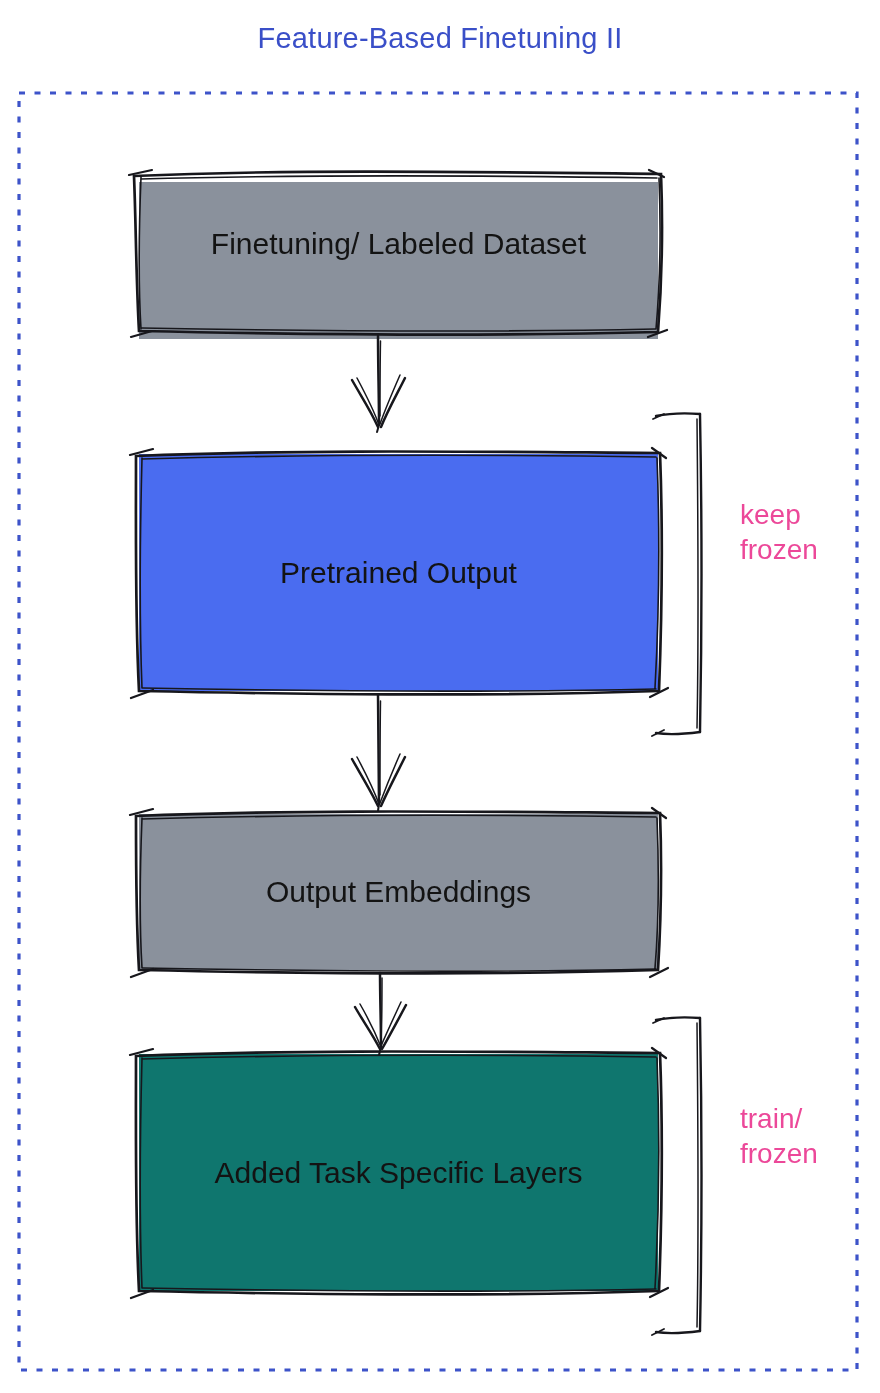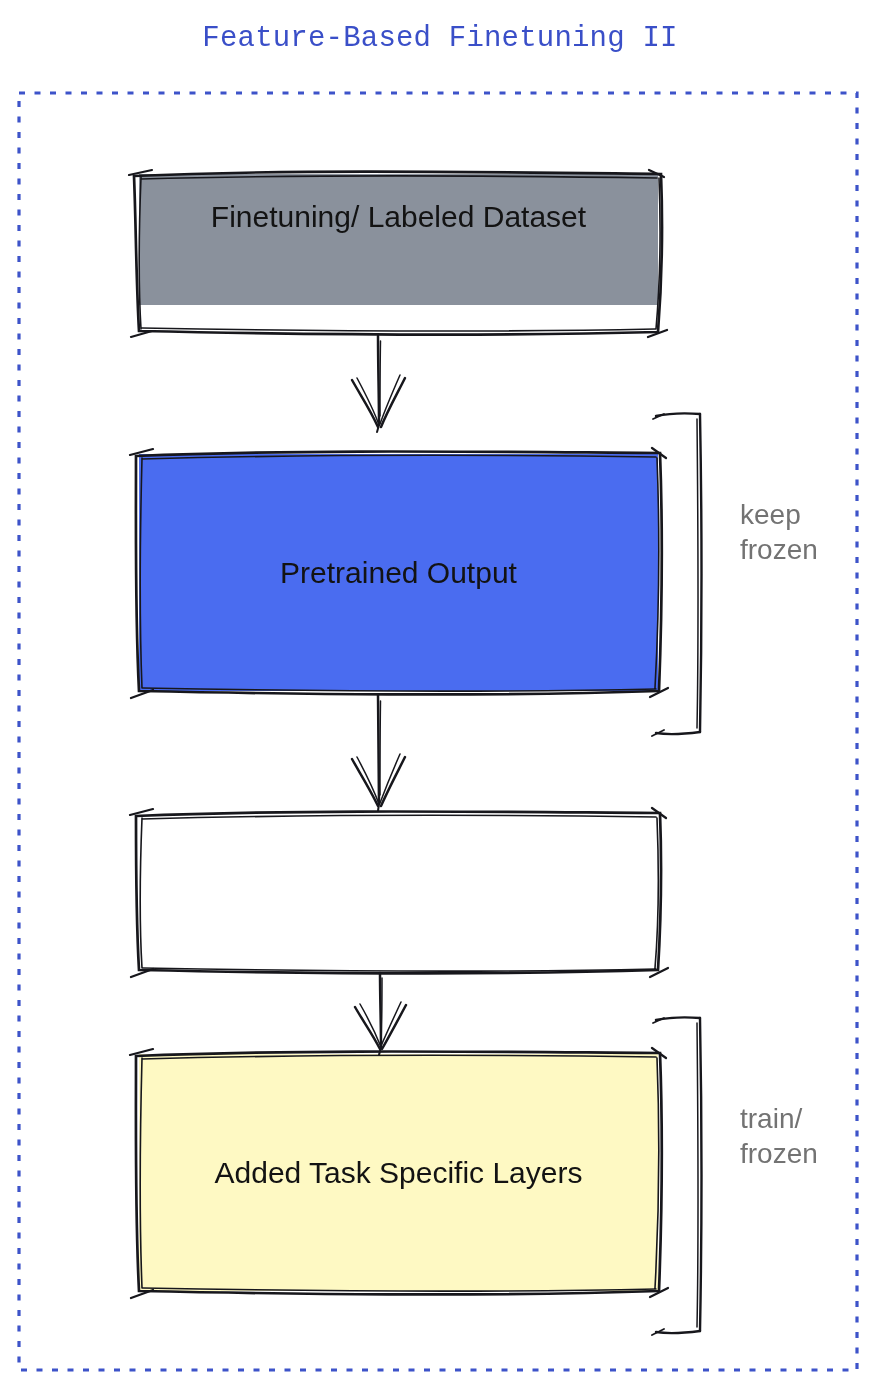--- a/index.html
+++ b/index.html
@@ -29,61 +29,64 @@
     align-items: center;
     justify-content: center;
     z-index: 1;
   }
   .node-label {
     font-size: 30px;
     color: #131313;
     text-align: center;
     white-space: nowrap;
   }
-  .node-1 { top: 174px; height: 119px; padding-bottom: 12px; }
+  .node-1 { top: 182px; height: 157px; padding-bottom: 0; }
   .node-1 .node-label { position: relative; top: -17px; }
   .node-2 { top: 454px; height: 237px; }
   .node-3 { top: 814px; height: 156px; }
   .node-4 { top: 1054px; height: 237px; }
   .sketch-layer {
     position: absolute;
     left: 0; top: 0;
     width: 880px; height: 1393px;
     z-index: 2;
     pointer-events: none;
   }
   .annotation {
     position: absolute;
     left: 740px;
     font-size: 28px;
     line-height: 35px;
-    color: #737373;
+    color: #ec4899;
     white-space: pre-line;
     z-index: 3;
   }
   .annotation-keep-frozen { top: 497px; }
   .annotation-train-update { top: 1101px; }
 </style>
 </head>
 <body>
 
 <div class="canvas">
 
-  <div class="diagram-title" style="color: rgb(58, 79, 200); font-family: Liberation Mono, monospace;">Feature-Based Finetuning II</div>
+  <div class="diagram-title" style="color: rgb(58, 79, 200);">Feature-Based Finetuning II</div>
 
   <div class="node node-1" style="background: rgb(138, 145, 156);">
     <span class="node-label">Finetuning/ Labeled Dataset</span>
   </div>
 
   <div class="node node-2" style="background: rgb(74, 108, 240);">
     <span class="node-label">Pretrained Output</span>
   </div>
 
+  <div class="node node-3" style="background: rgb(138, 145, 156);">
+    <span class="node-label">Output Embeddings</span>
+  </div>
 
-  <div class="node node-4" style="background: #fef9c3;">
+  <div class="node node-4" style="background: #0f766e;">
     <span class="node-label">Added Task Specific Layers</span>
   </div>
 
   <div class="annotation annotation-keep-frozen">keep
 frozen</div>
 
   <div class="annotation annotation-train-update">train/
 frozen</div>
 
   <svg class="sketch-layer" viewBox="0 0 880 1393" xmlns="http://www.w3.org/2000/svg">

